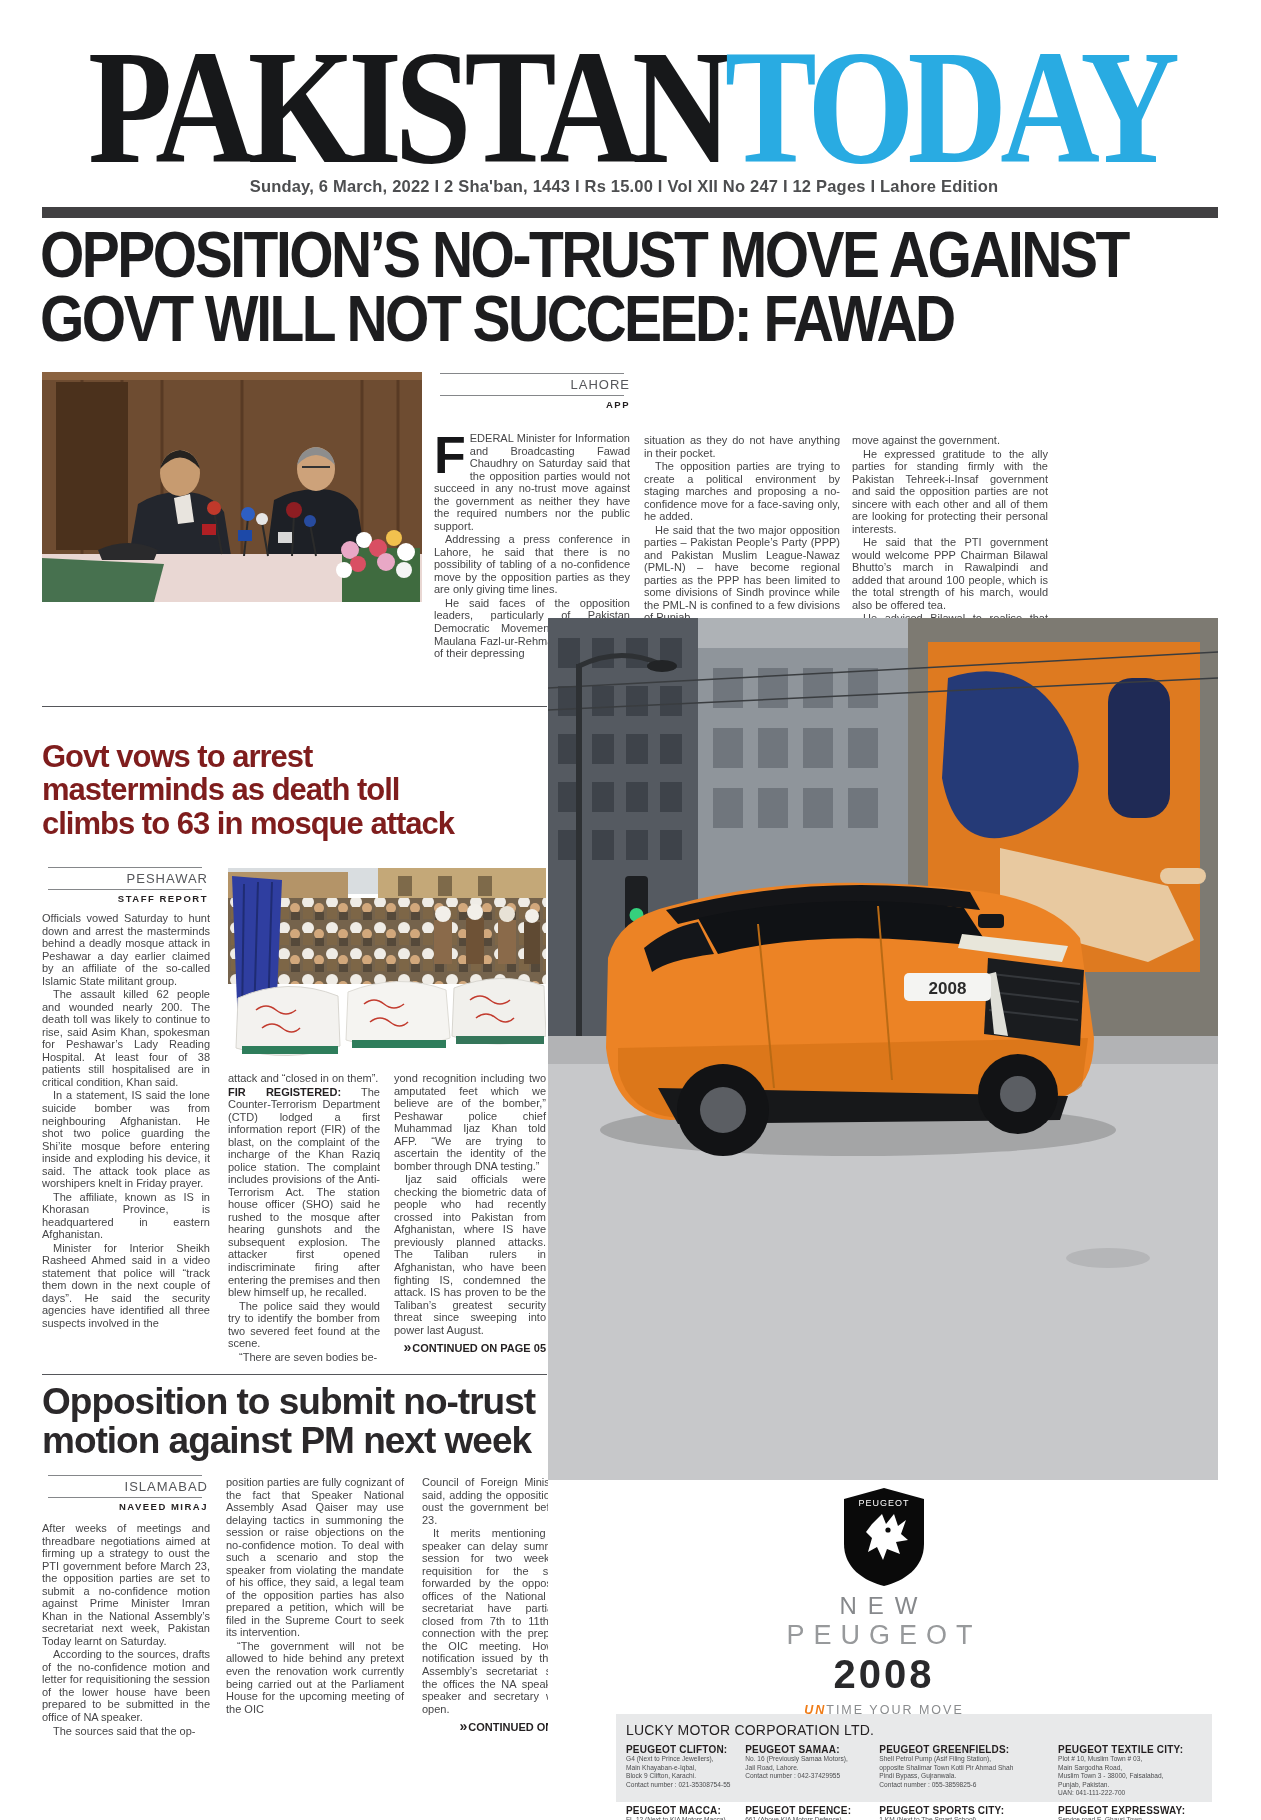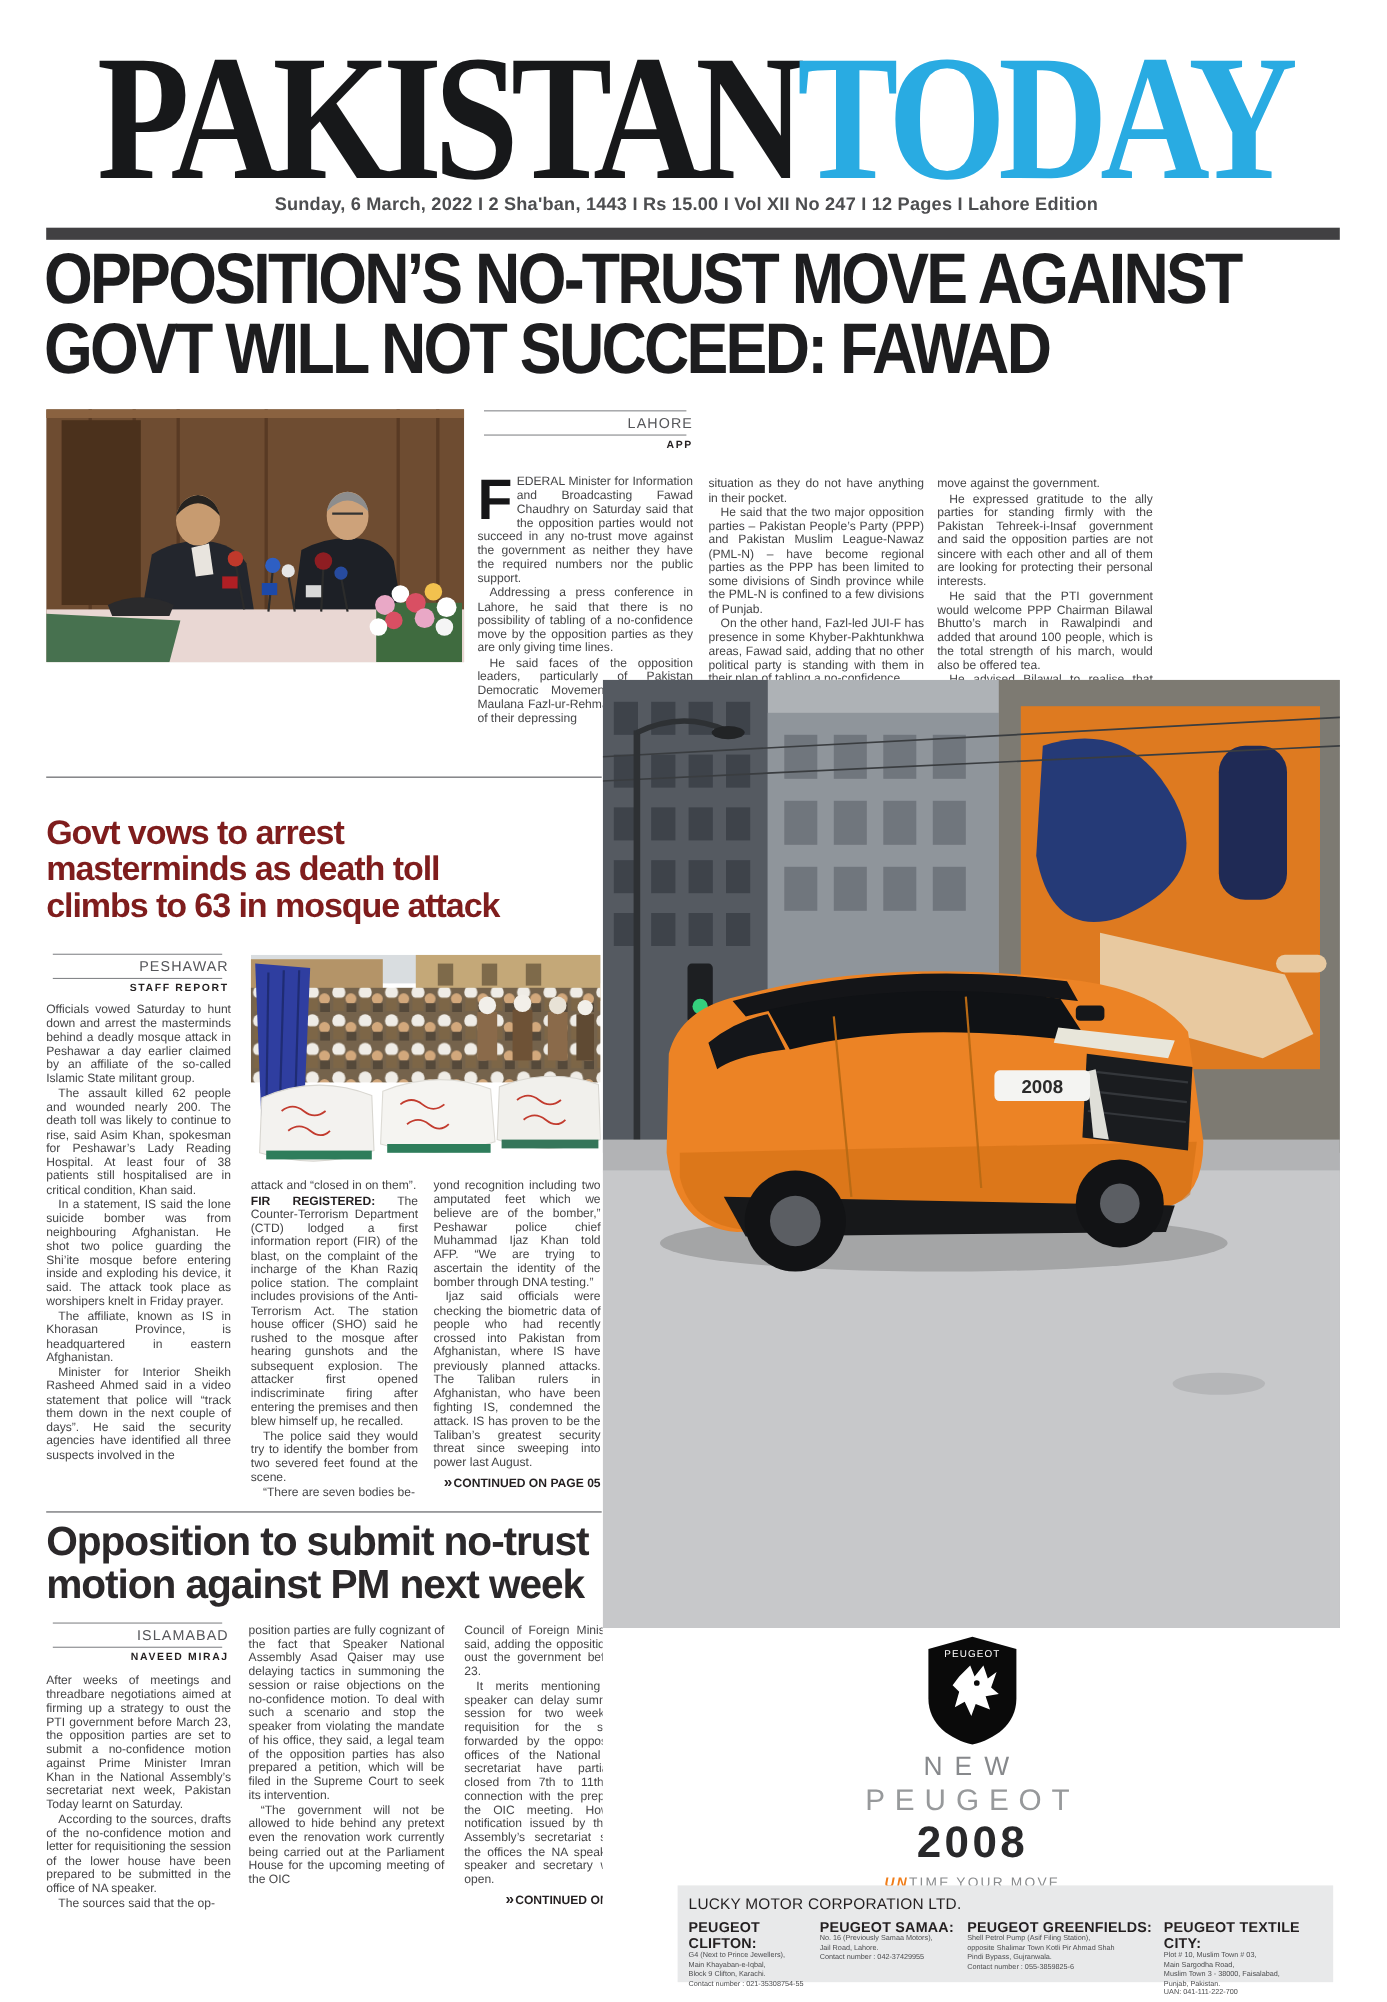--- a/index.html
+++ b/index.html
@@ -62,21 +62,21 @@
   .ad-shield{margin-top:6px;}
   .ad-new{font-size:24px;letter-spacing:11px;color:#87898c;line-height:1.15;}
   .ad-brand{font-size:27px;letter-spacing:9px;color:#97999b;line-height:1.15;}
   .ad-model{font-size:40px;font-weight:bold;letter-spacing:3px;color:#29292b;line-height:1.15;}
   .ad-tagline{margin-top:6px;font-size:12.5px;letter-spacing:2px;color:#8a8c8e;}
   .ad-tagline .un{color:#f07d19;font-style:italic;font-weight:bold;}
   .dealer-box{position:absolute;left:68px;top:234px;width:576px;height:72px;background:#e8e9ea;
               padding:8px 10px;text-align:left;}
   .dealer-head{font-size:14px;font-weight:normal;color:#231f20;margin:0 0 6px 0;letter-spacing:.2px;}
   .dealer-grid{display:grid;grid-template-columns:1.1fr 1.25fr 1.7fr 1.45fr;column-gap:10px;row-gap:7px;}
-  .dealer-name{font-size:13px;font-weight:bold;color:#231f20;letter-spacing:.2px;}
+  .dealer-name{font-size:10px;font-weight:bold;color:#231f20;letter-spacing:.2px;}
   .dealer-address{font-size:6.6px;line-height:1.3;color:#4c4d4f;white-space:pre-line;}
 </style>
 </head>
 <body>
 
 <div class="page">
 
   <div class="masthead">
     <span class="mast-line">
       <span class="mast-black">PAKISTAN</span><span class="mast-blue">TODAY</span>
@@ -146,20 +146,21 @@
       <div class="agency">APP</div>
     </div>
 
     <div class="s1-col s1-c1 bodycol">
       <p><span class="dropcap">F</span><span>EDERAL Minister for Information and Broadcasting Fawad Chaudhry on Saturday said that the opposition parties would not succeed in any no-trust move against the government as neither they have the required numbers nor the public support.</span></p>
       <p class="ind">Addressing a press conference in Lahore, he said that there is no possibility of tabling of a no-confidence move by the opposition parties as they are only giving time lines.</p>
       <p class="ind">He said faces of the opposition leaders, particularly of Pakistan Democratic Movement (PDM) chief Maulana Fazl-ur-Rehman, are reflective of their depressing</p>
     </div>
     <div class="s1-col s1-c2 bodycol">
       <p>situation as they do not have anything in their pocket.</p>
+      <p class="ind">The opposition parties are trying to create a political environment by staging marches and proposing a no-confidence move for a face-saving only, he added.</p>
       <p class="ind">He said that the two major opposition parties – Pakistan People’s Party (PPP) and Pakistan Muslim League-Nawaz (PML-N) – have become regional parties as the PPP has been limited to some divisions of Sindh province while the PML-N is confined to a few divisions of Punjab.</p>
       <p class="ind">On the other hand, Fazl-led JUI-F has presence in some Khyber-Pakhtunkhwa areas, Fawad said, adding that no other political party is standing with them in their plan of tabling a no-confidence</p>
     </div>
     <div class="s1-col s1-c3 bodycol">
       <p>move against the government.</p>
       <p class="ind">He expressed gratitude to the ally parties for standing firmly with the Pakistan Tehreek-i-Insaf government and said the opposition parties are not sincere with each other and all of them are looking for protecting their personal interests.</p>
       <p class="ind">He said that the PTI government would welcome PPP Chairman Bilawal Bhutto’s march in Rawalpindi and added that around 100 people, which is the total strength of his march, would also be offered tea.</p>
       <p class="ind">He advised Bilawal to realise that Pakistan is hosting the Australian cricket team in Rawalpindi after a long time and such a show (long march), led by him, could have a negative impact at the international level.</p>
       <div class="cont">
         <span class="mk">»</span>

